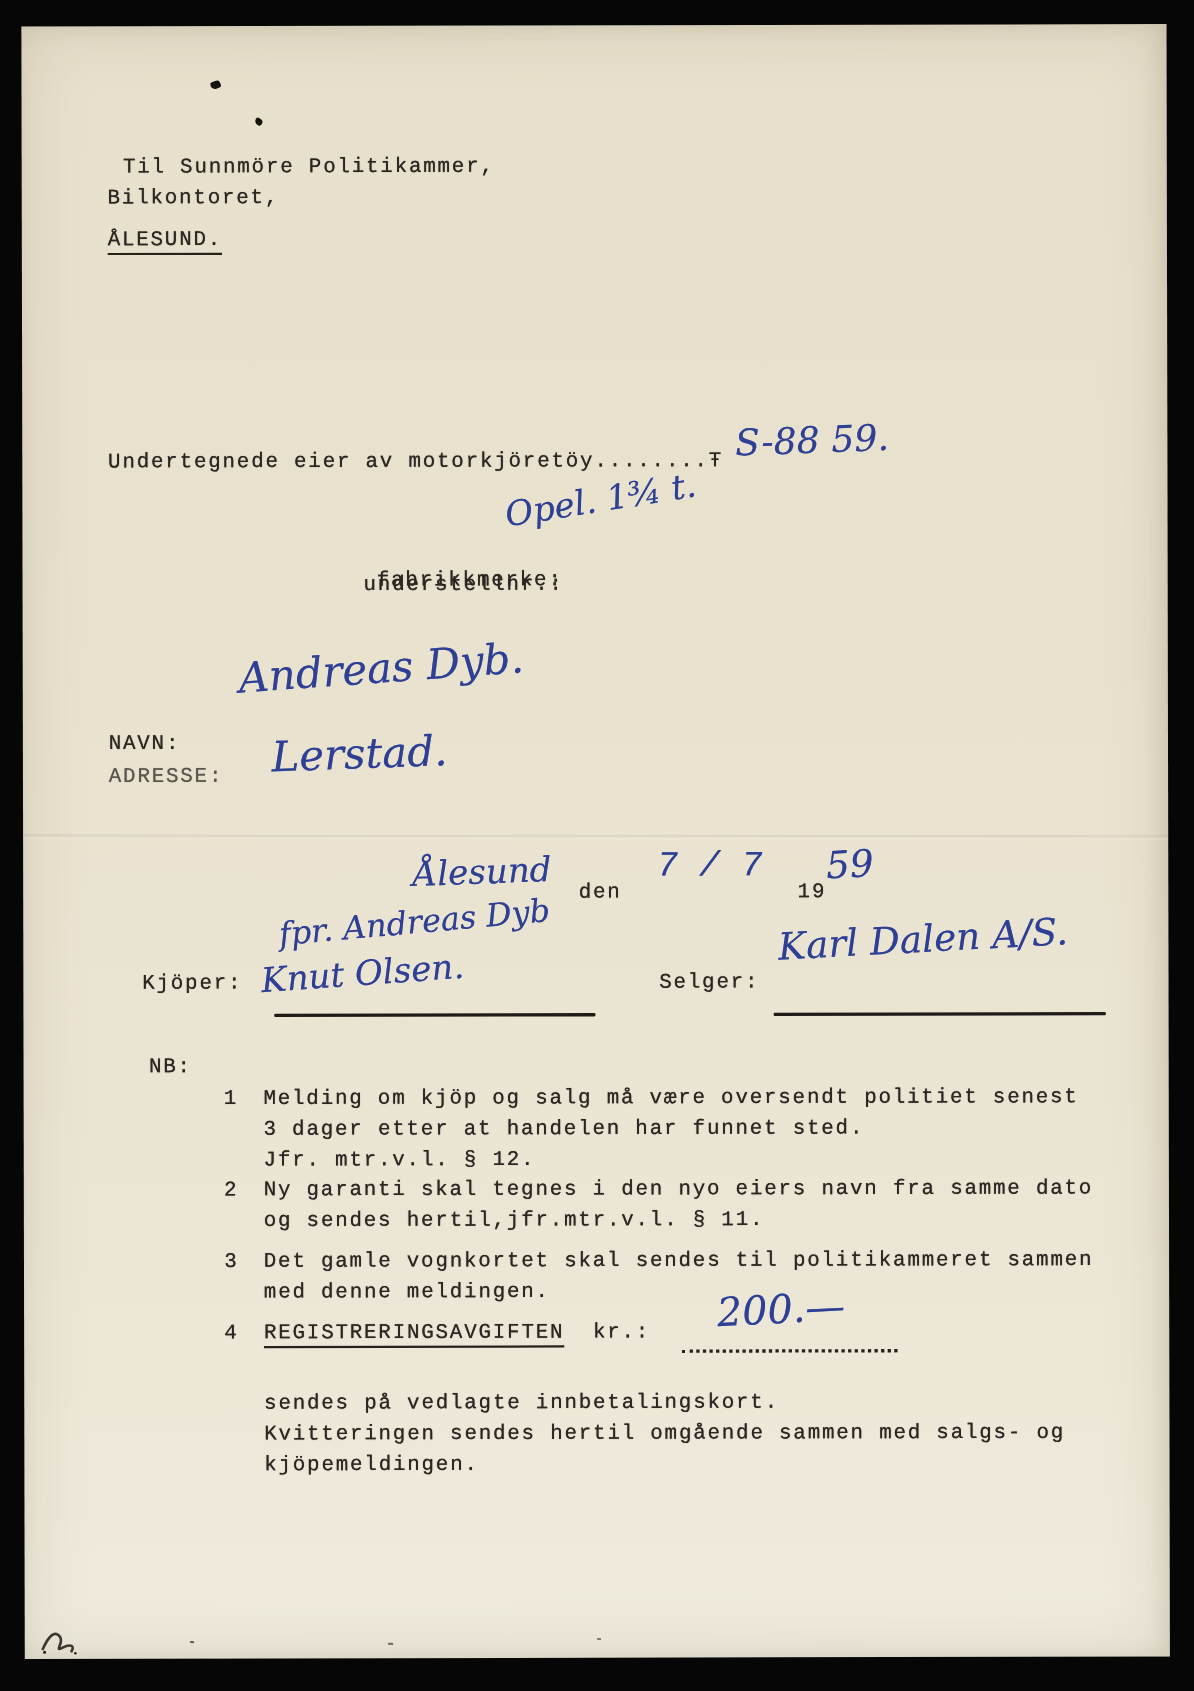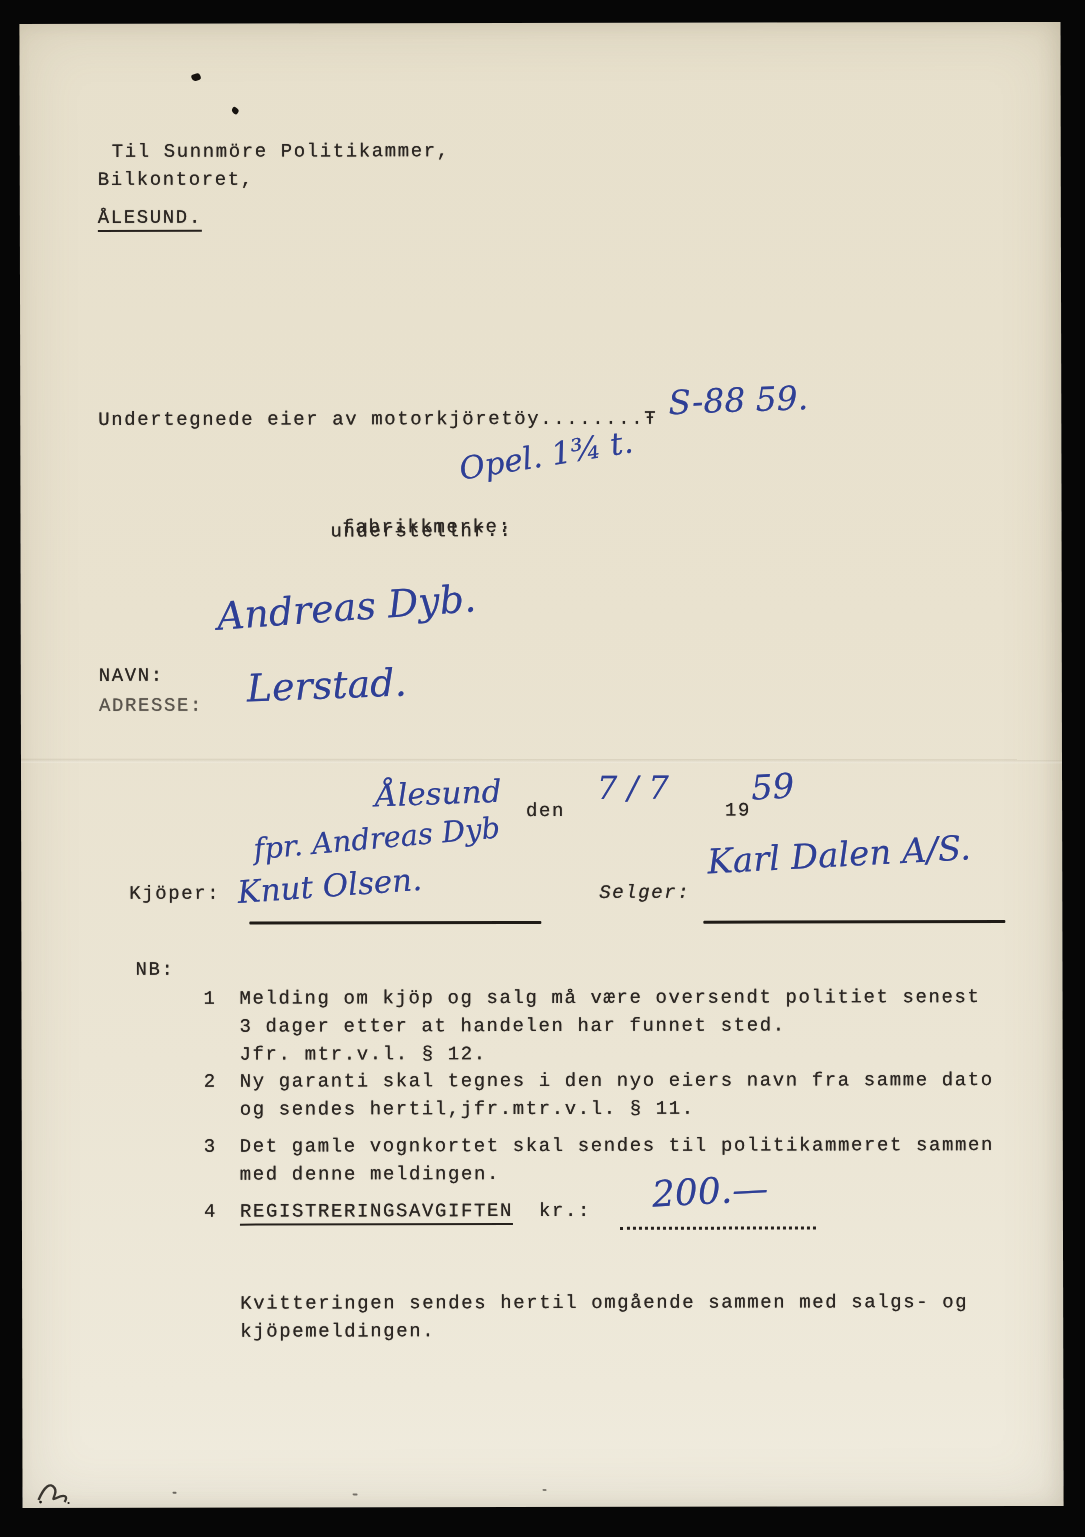--- a/index.html
+++ b/index.html
@@ -61,30 +61,30 @@
 
   <div class="typed" style="left:78px;top:602px;margin-top:36px;">NAVN:</div>
   <div class="hand" style="left:196px;top:562px;font-size:38px;transform:rotate(-4deg);">Andreas Dyb.</div>
   <div class="typed" style="left:78px;top:668px;opacity:0.75;">ADRESSE:</div>
   <div class="hand" style="left:226px;top:640px;font-size:38px;transform:rotate(-2deg);">Lerstad.</div>
 
   <div class="crease" style="top:736px;"></div>
 
   <div class="hand" style="left:354px;top:752px;font-size:31px;transform:rotate(-2deg);">Ålesund</div>
   <div class="typed" style="left:505px;top:774px;">den</div>
-  <div class="hand" style="left:576px;top:746px;font-size:32px;">7 / 7</div>
+  <div class="hand" style="left:576px;top:746px;font-size:32px;font-family:Liberation Mono, monospace;">7 / 7</div>
   <div class="typed" style="left:704px;top:774px;">19</div>
   <div class="hand" style="left:730px;top:744px;font-size:34px;transform:rotate(-3deg);">59</div>
 
   <div class="typed" style="left:108px;top:856px;">Kjöper:</div>
   <div class="hand" style="left:232px;top:798px;font-size:29px;transform:rotate(-5deg);">fpr. Andreas Dyb</div>
   <div class="hand" style="left:216px;top:844px;font-size:31px;transform:rotate(-4deg);">Knut Olsen.</div>
   <div class="sigline" style="left:228px;top:898px;width:292px;"></div>
 
-  <div class="typed" style="left:578px;top:856px;font-style:italic;">Selger:</div>
+  <div class="typed" style="left:578px;top:856px;">Selger:</div>
   <div class="hand" style="left:686px;top:812px;font-size:34px;transform:rotate(-3deg);">Karl Dalen A/S.</div>
   <div class="sigline" style="left:682px;top:898px;width:302px;"></div>
 
   <div class="typed" style="left:114px;top:932px;">NB:</div>
 
   <div class="nb-item" style="left:218px;top:961px;">
     <div class="typed nb-num">1</div>
     <div class="typed" style="position:relative;">Melding om kjöp og salg må være oversendt politiet senest</div>
     <div class="typed" style="position:relative;">3 dager etter at handelen har funnet sted.</div>
     <div class="typed" style="position:relative;">Jfr. mtr.v.l. § 12.</div>
@@ -102,20 +102,21 @@
     <div class="typed" style="position:relative;">med denne meldingen.</div>
   </div>
 
   <div class="nb-item" style="left:218px;top:1174px;">
     <div class="typed nb-num">4</div>
     <div class="typed" style="position:relative;"><span class="u">REGISTRERINGSAVGIFTEN</span><span>  kr.:</span></div>
   </div>
   <div class="hand" style="left:630px;top:1148px;font-size:36px;transform:rotate(-3deg);">200.—</div>
   <div class="dotline" style="left:598px;top:1204px;width:196px;"></div>
 
+  <div class="typed" style="left:218px;top:1238px;">sendes på vedlagte innbetalingskort.</div>
   <div class="typed" style="left:218px;top:1266px;">Kvitteringen sendes hertil omgående sammen med salgs- og</div>
   <div class="typed" style="left:218px;top:1294px;">kjöpemeldingen.</div>
 
   <svg style="position:absolute;left:12px;top:1448px;" width="70" height="34" viewBox="0 0 70 34">
     <path d="M4 28 C10 14, 16 10, 20 16 C24 22, 14 30, 22 26 C30 22, 34 24, 30 30" stroke="#1c1914" stroke-width="2.4" fill="none" opacity="0.85"></path>
     <circle cx="6" cy="30" r="1.4" fill="#1c1914"></circle>
     <circle cx="34" cy="31" r="1.1" fill="#1c1914"></circle>
   </svg>
 
   <div class="speck" style="left:150px;top:1468px;width:4px;height:2px;opacity:.6;"></div>

